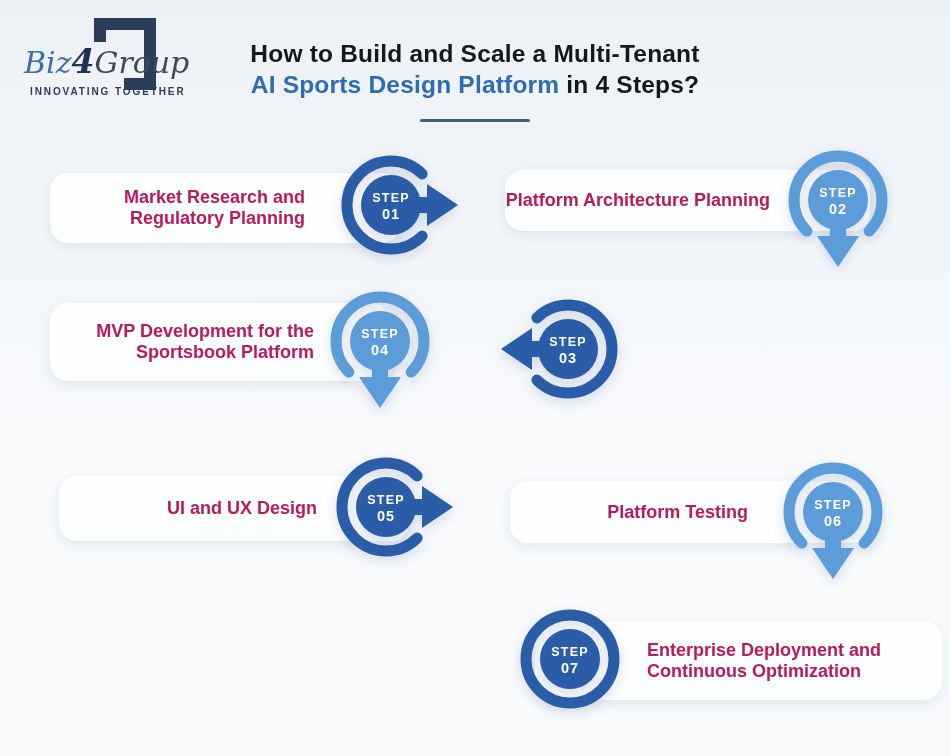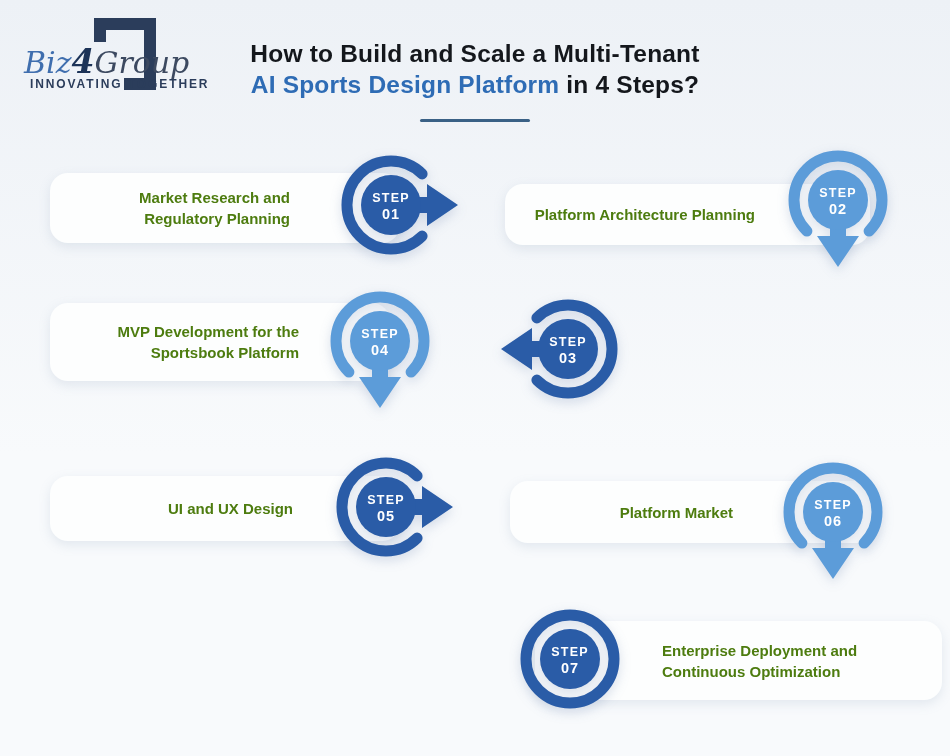--- a/index.html
+++ b/index.html
@@ -25,51 +25,51 @@
   .logo-mark{position:absolute;left:73px;top:6px;width:64px;height:72px;}
   .logo-mark path{fill:var(--logo-navy,#2B3D5B);}
   .logo-name{
     position:absolute;left:4px;top:18px;font-family:"DejaVu Serif",serif;
     font-style:italic;font-size:30px;line-height:34px;white-space:nowrap;margin-top:15px;
   }
   .logo-name .p-biz{color:var(--logo-blue,#3F6EAE);}
   .logo-name .p-4{color:#1C3357;font-weight:700;font-size:33px;}
   .logo-name .p-group{color:#3C4960;}
   .logo-tagline{
-    position:absolute;left:10px;top:65px;font-size:12px;letter-spacing:1.9px;
+    position:absolute;left:10px;top:74px;font-size:10px;letter-spacing:1.9px;
     font-weight:600;color:var(--logo-navy,#2B3D5B);white-space:nowrap;
   }
   
   .title{
     position:absolute;left:0;right:0;top:38px;text-align:center;
     font-size:24.5px;line-height:31px;font-weight:600;color:var(--text,#14171C);
     letter-spacing:.2px;
   }
   .title .hl{color:var(--title-highlight,#2E6CB5);font-weight:700;}
   .title-underline{
     position:absolute;left:420px;top:119px;width:110px;height:3px;
     background:var(--underline,#3A6186);border-radius:2px;
   }
   
   .card{
     position:absolute;background:var(--card,#FDFEFE);border-radius:18px;
     box-shadow:0 4px 12px rgba(130,150,180,.18);
     display:flex;align-items:center;box-sizing:border-box;
   }
   .card-title{
-    margin:15px;font-size:15px;line-height:21px;font-weight:600;color:#4d7c0f;
+    margin:0;font-size:18px;line-height:21px;font-weight:600;color:#be185d;
     white-space:pre-line;width:100%;
   }
   .ta-r .card-title{text-align:right;}
   .ta-l .card-title{text-align:left;}
   .c1{left:50px;top:173px;width:350px;height:70px;padding-right:95px;}
-  .c2{left:505px;top:184px;width:365px;height:61px;padding-right:100px;}
+  .c2{left:505px;top:170px;width:365px;height:61px;padding-right:100px;}
   .c3{left:535px;top:304px;width:365px;height:88px;padding-left:112px;}
   .c4{left:50px;top:303px;width:340px;height:78px;padding-right:76px;padding-left:16px;}
-  .c5{left:50px;top:476px;width:350px;height:65px;padding-right:92px;}
+  .c5{left:59px;top:476px;width:350px;height:65px;padding-right:92px;}
   .c6{left:510px;top:481px;width:365px;height:62px;padding-right:127px;}
   .c7{left:535px;top:621px;width:407px;height:79px;padding-left:112px;}
   
   .badge{position:absolute;width:140px;height:140px;filter:drop-shadow(0 4px 6px rgba(44,80,140,.18));}
   .badge .ring{fill:none;stroke-width:11;stroke-linecap:round;}
   .badge.dark .ring,.badge.dark .ring-full{stroke:var(--dark-blue,#2A5CA7);}
   .badge.light .ring,.badge.light .ring-full{stroke:var(--light-blue,#5C9CD9);}
   .badge .ring-full{fill:none;stroke-width:11;}
   .badge.dark .arrow,.badge.dark .inner{fill:var(--dark-blue,#2A5CA7);}
   .badge.light .arrow,.badge.light .inner{fill:var(--light-blue,#5C9CD9);}
@@ -165,21 +165,21 @@
     <g transform="rotate(0 70 70)">
       <path class="ring" d="M101.1 38.9 A44 44 0 1 0 101.1 101.1"></path>
       <path class="arrow" d="M70 62 H106 V49 L137 70 L106 91 V78 H70 Z"></path>
     </g>
     <circle class="inner" cx="70" cy="70" r="30"></circle>
     <text class="t-step" x="70" y="67">STEP</text>
     <text class="t-num" x="70" y="84">05</text>
   </svg>
 
   <div class="card c6 ta-r">
-    <p class="card-title">Platform Market</p>
+    <p class="card-title">Platform Testing</p>
   </div>
   <svg class="badge light b6" viewBox="0 0 140 140">
     <g transform="rotate(90 70 70)">
       <path class="ring" d="M101.1 38.9 A44 44 0 1 0 101.1 101.1"></path>
       <path class="arrow" d="M70 62 H106 V49 L137 70 L106 91 V78 H70 Z"></path>
     </g>
     <circle class="inner" cx="70" cy="70" r="30"></circle>
     <text class="t-step" x="70" y="67">STEP</text>
     <text class="t-num" x="70" y="84">06</text>
   </svg>

